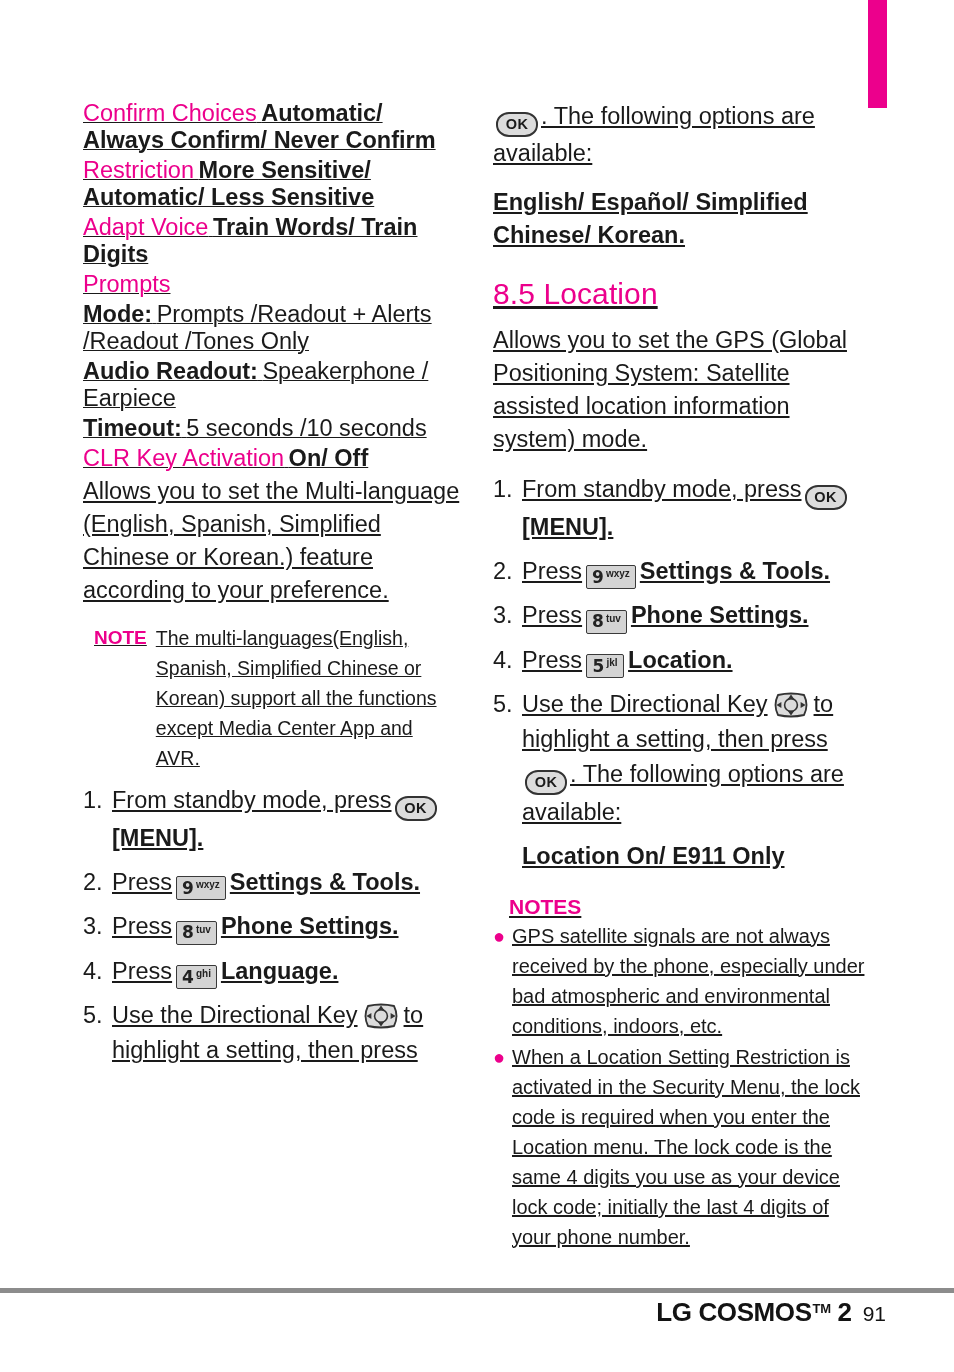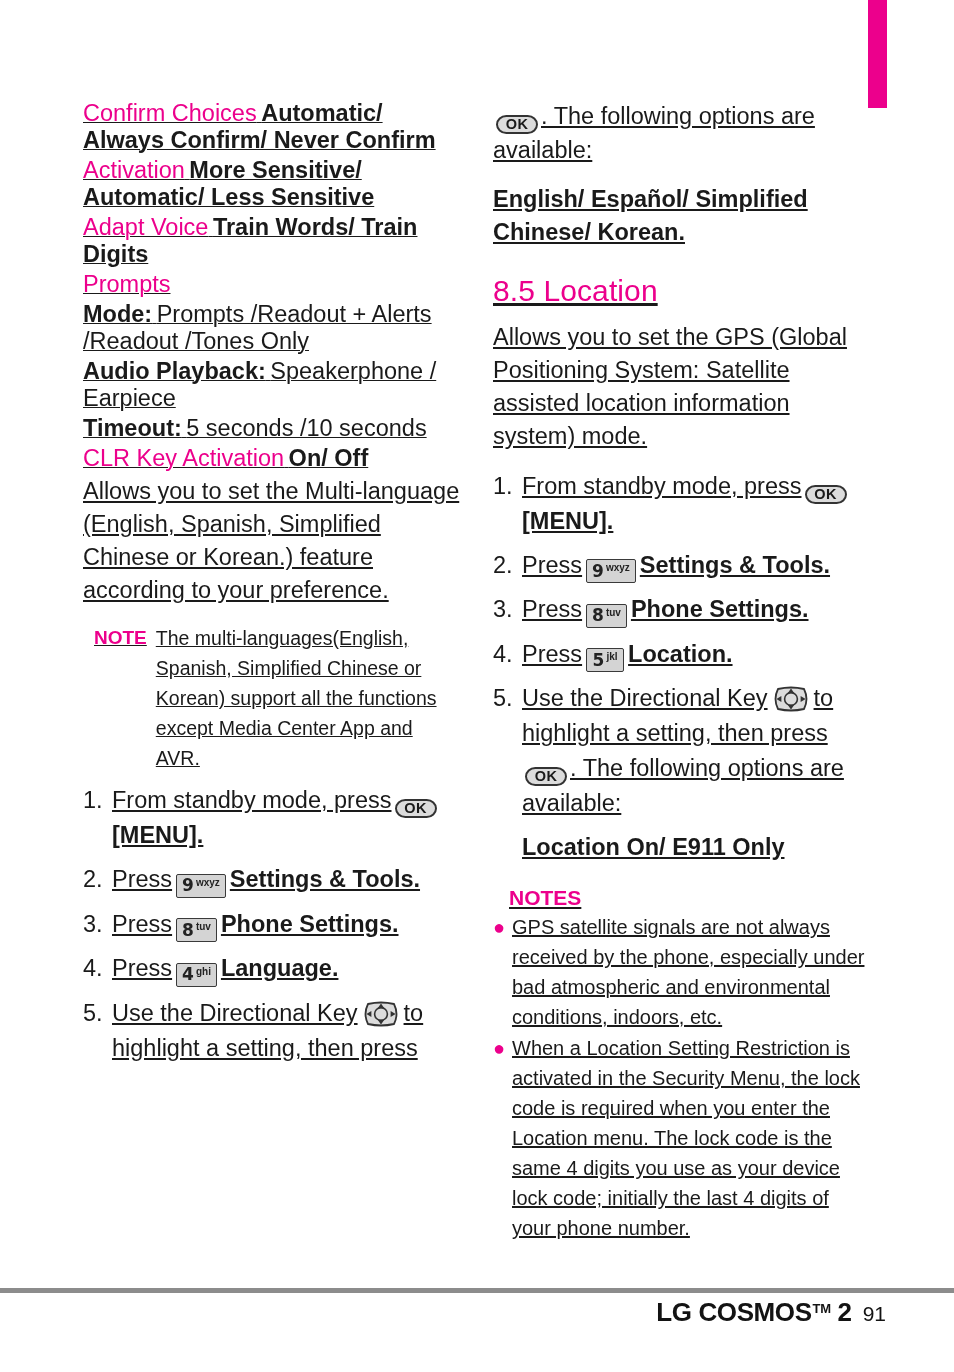--- a/index.html
+++ b/index.html
@@ -210,21 +210,21 @@
     line-height: 1;
     position: relative;
     top: -3px;
   }
 
   .ok-icon {
     display: inline-flex;
     align-items: center;
     justify-content: center;
     width: 42px;
-    height: 19px;
+    height: 25px;
     border: 2px solid #333;
     border-radius: 13px / 12px;
     background: #dcdcdc;
     vertical-align: -5px;
     margin: 0 3px;
     box-sizing: border-box;
   }
   .ok-icon .oktext {
     font-size: 14.5px;
     font-weight: bold;
@@ -258,40 +258,40 @@
 </div>
 
 <div class="column" id="col-left">
 
   <div class="spec-block">
     <span class="term">Confirm Choices</span>
     <span class="vals">Automatic/ Always Confirm/ Never Confirm</span>
   </div>
 
   <div class="spec-block">
-    <span class="term">Activation</span>
+    <span class="term">Restriction</span>
     <span class="vals">More Sensitive/ Automatic/ Less Sensitive</span>
   </div>
 
   <div class="spec-block">
     <span class="term">Adapt Voice</span>
     <span class="vals">Train Words/ Train Digits</span>
   </div>
 
   <div class="spec-block">
     <span class="term">Prompts</span>
   </div>
 
   <div class="spec-block">
     <span class="vals">Mode:</span>
     <span class="vals-light">Prompts /Readout + Alerts /Readout /Tones Only</span>
   </div>
 
   <div class="spec-block">
-    <span class="vals">Audio Playback:</span>
+    <span class="vals">Audio Readout:</span>
     <span class="vals-light">Speakerphone / Earpiece</span>
   </div>
 
   <div class="spec-block">
     <span class="vals">Timeout:</span>
     <span class="vals-light">5 seconds /10 seconds</span>
   </div>
 
   <div class="spec-block">
     <span class="term">CLR Key Activation</span>

